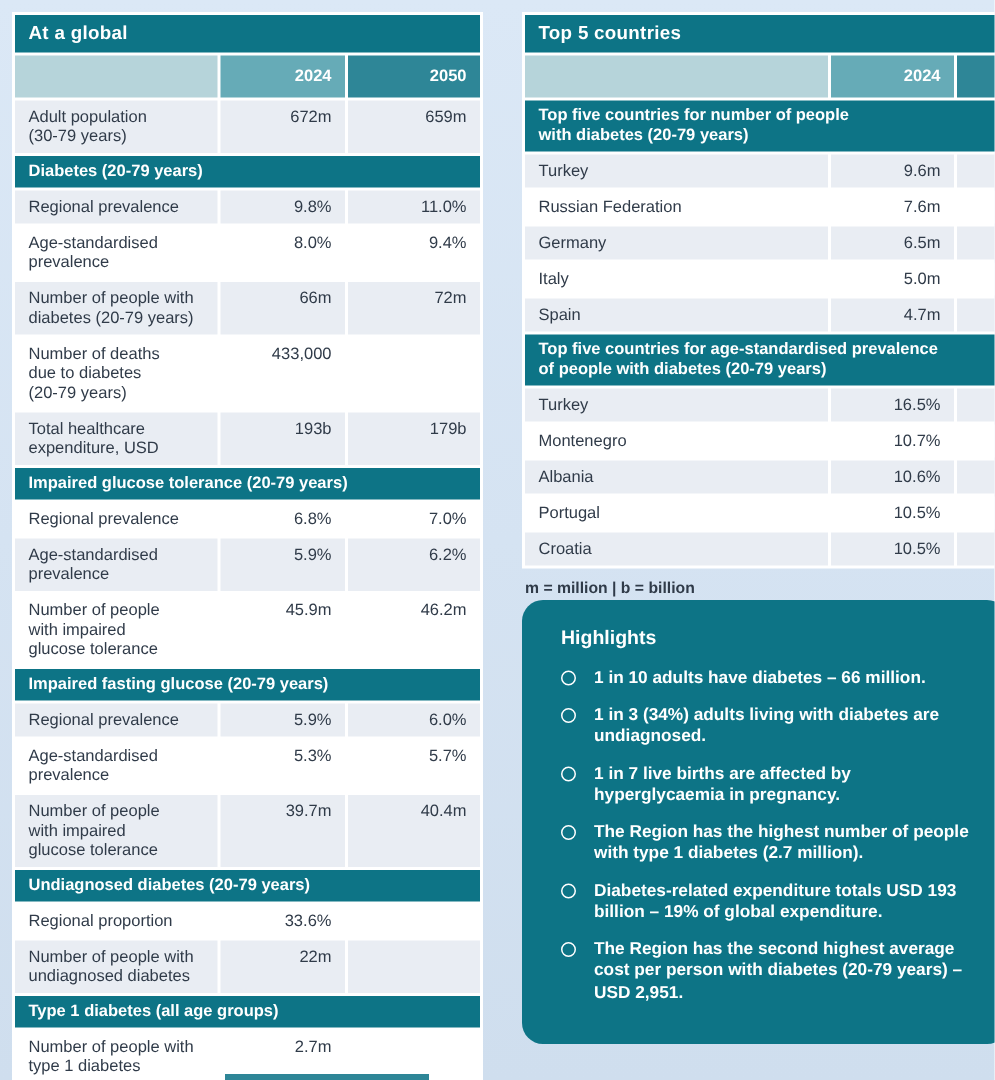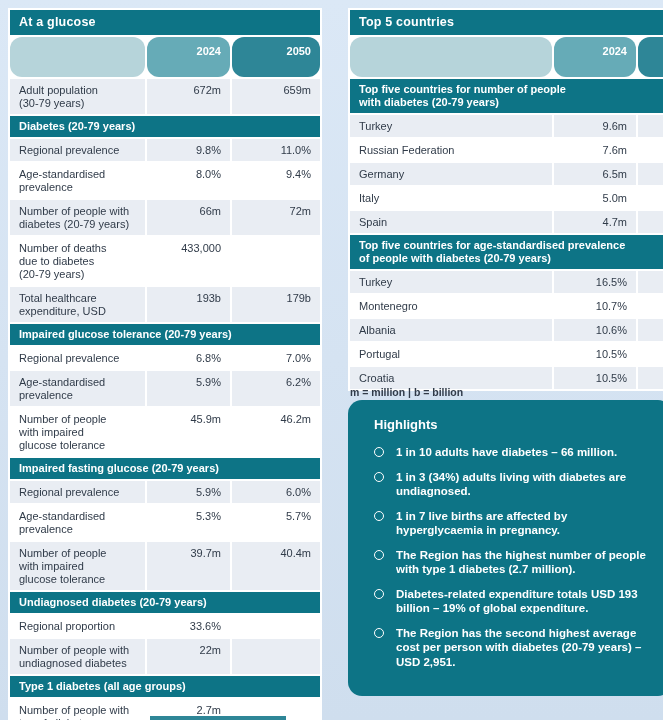--- a/index.html
+++ b/index.html
@@ -13,21 +13,21 @@
     position:absolute;box-sizing:border-box;background:#ffffff;padding:2px;
     display:grid;gap:2px;align-content:start;
   }
   #glance-table{left:8px;top:8px;width:314px;height:712px;grid-template-columns:1fr 83px 88px;overflow:hidden;}
   #top5-table{left:348px;top:8px;width:372px;grid-template-columns:1fr 82px 80px;}
   .span3{grid-column:1 / -1;}
   .titlebar{
     background:var(--teal-dark);color:#fff;font-weight:bold;font-size:12.5px;
     padding:5px 9px 6px 9px;letter-spacing:.2px;
   }
-  .colh{font-size:11px;font-weight:bold;color:#fff;text-align:right;padding:8px 9px 20px 9px;border-radius:12px;}
+  .colh{font-size:11px;font-weight:bold;color:#fff;text-align:right;padding:8px 9px 8px 9px;}
   .colh-blank{background:var(--teal-pale);}
   .colh-2024{background:var(--teal-soft);}
   .colh-2050{background:var(--teal-mid);}
   .sechdr{
     background:var(--teal-dark);color:#fff;font-weight:bold;font-size:11px;
     padding:4px 9px;line-height:13px;white-space:pre-line;
   }
   .lbl{
     font-size:11px;color:var(--text);line-height:13px;padding:5px 6px 4px 9px;
     white-space:pre-line;
@@ -56,21 +56,21 @@
   .hl-text{font-size:11.5px;font-weight:600;line-height:14.5px;}
   #bottom-sliver{
     position:absolute;left:150px;top:716px;width:136px;height:4px;
     background:var(--teal-mid);
   }
 </style>
 </head>
 <body style="--teal-dark: #0d7486; --teal-mid: #2e8697; --teal-soft: #66abb7; --teal-pale: #b6d4da; --row-gray: #e9edf3; --text: #303b49;">
 
 <div class="tbl" id="glance-table">
-  <div class="titlebar span3">At a glucose</div>
+  <div class="titlebar span3">At a global</div>
   <div class="colh colh-blank"></div>
   <div class="colh colh-2024">2024</div>
   <div class="colh colh-2050">2050</div>
 
 <div class="lbl g">Adult population
 (30-79 years)</div>
     <div class="val g">672m</div>
     <div class="val g">659m</div>
     <div class="sechdr span3">Diabetes (20-79 years)</div>
     <div class="lbl g">Regional prevalence</div>

